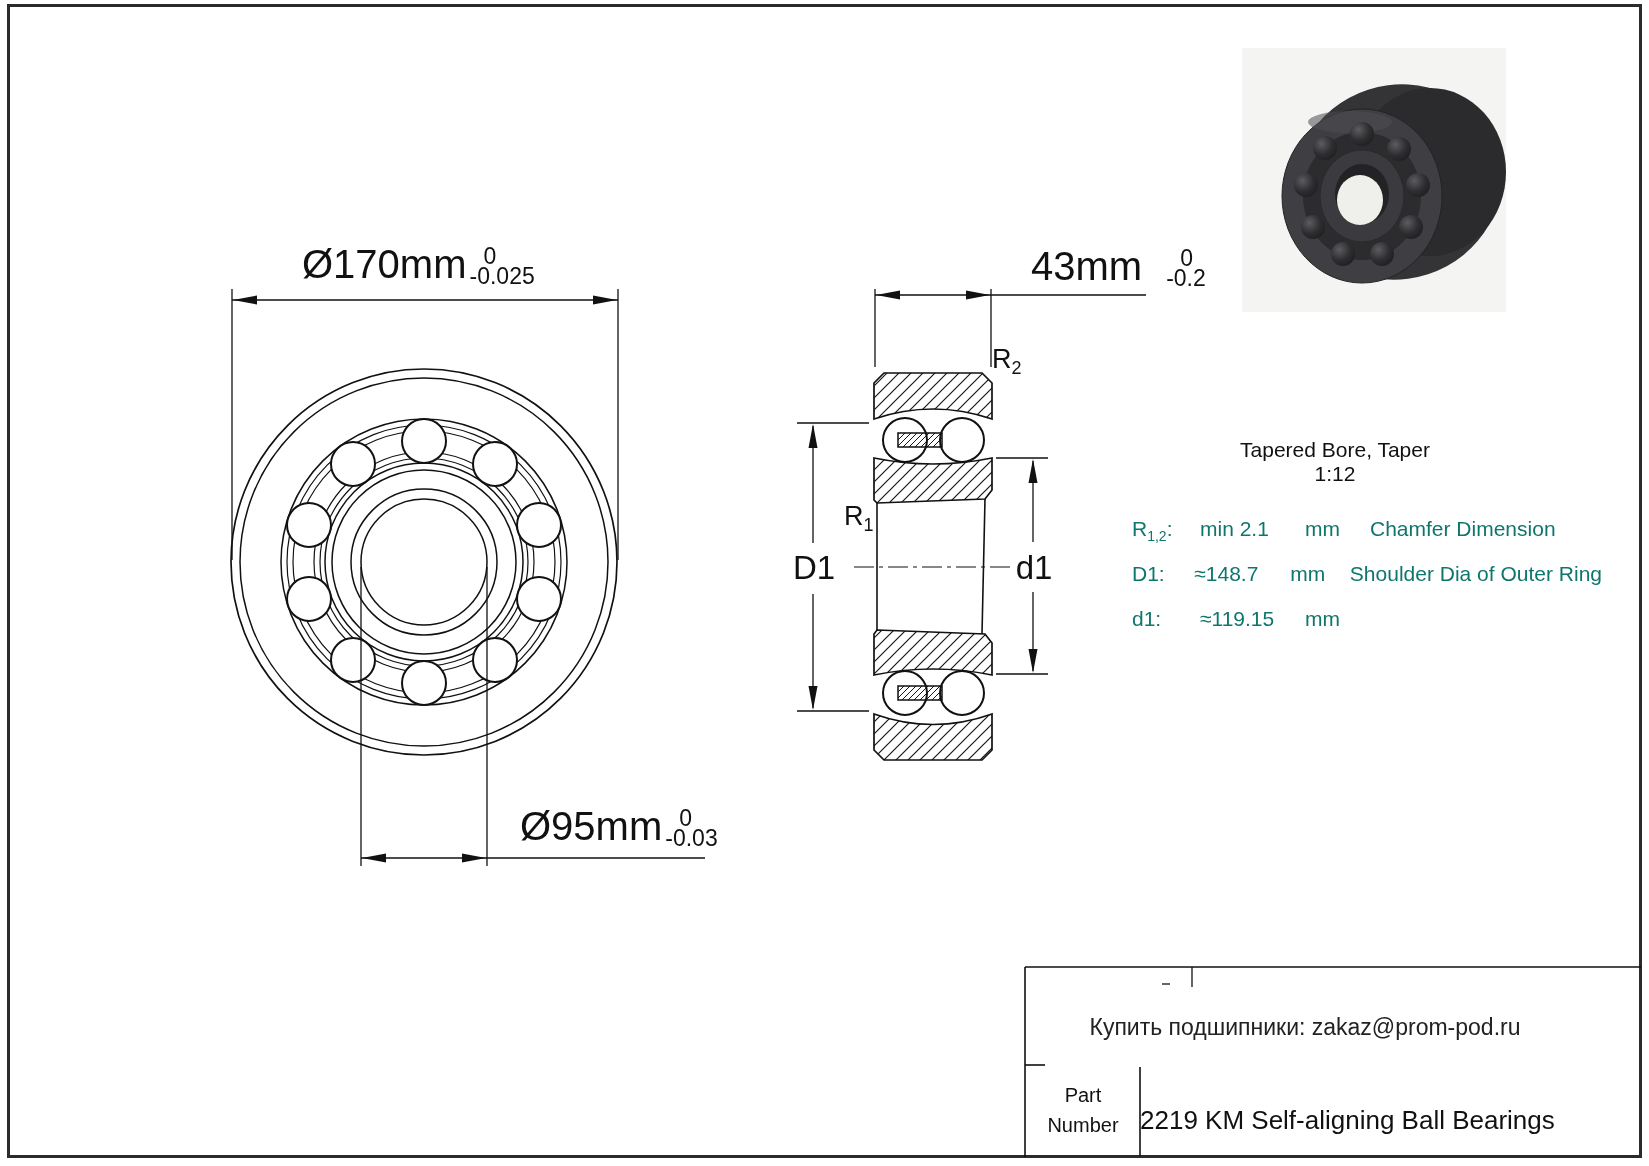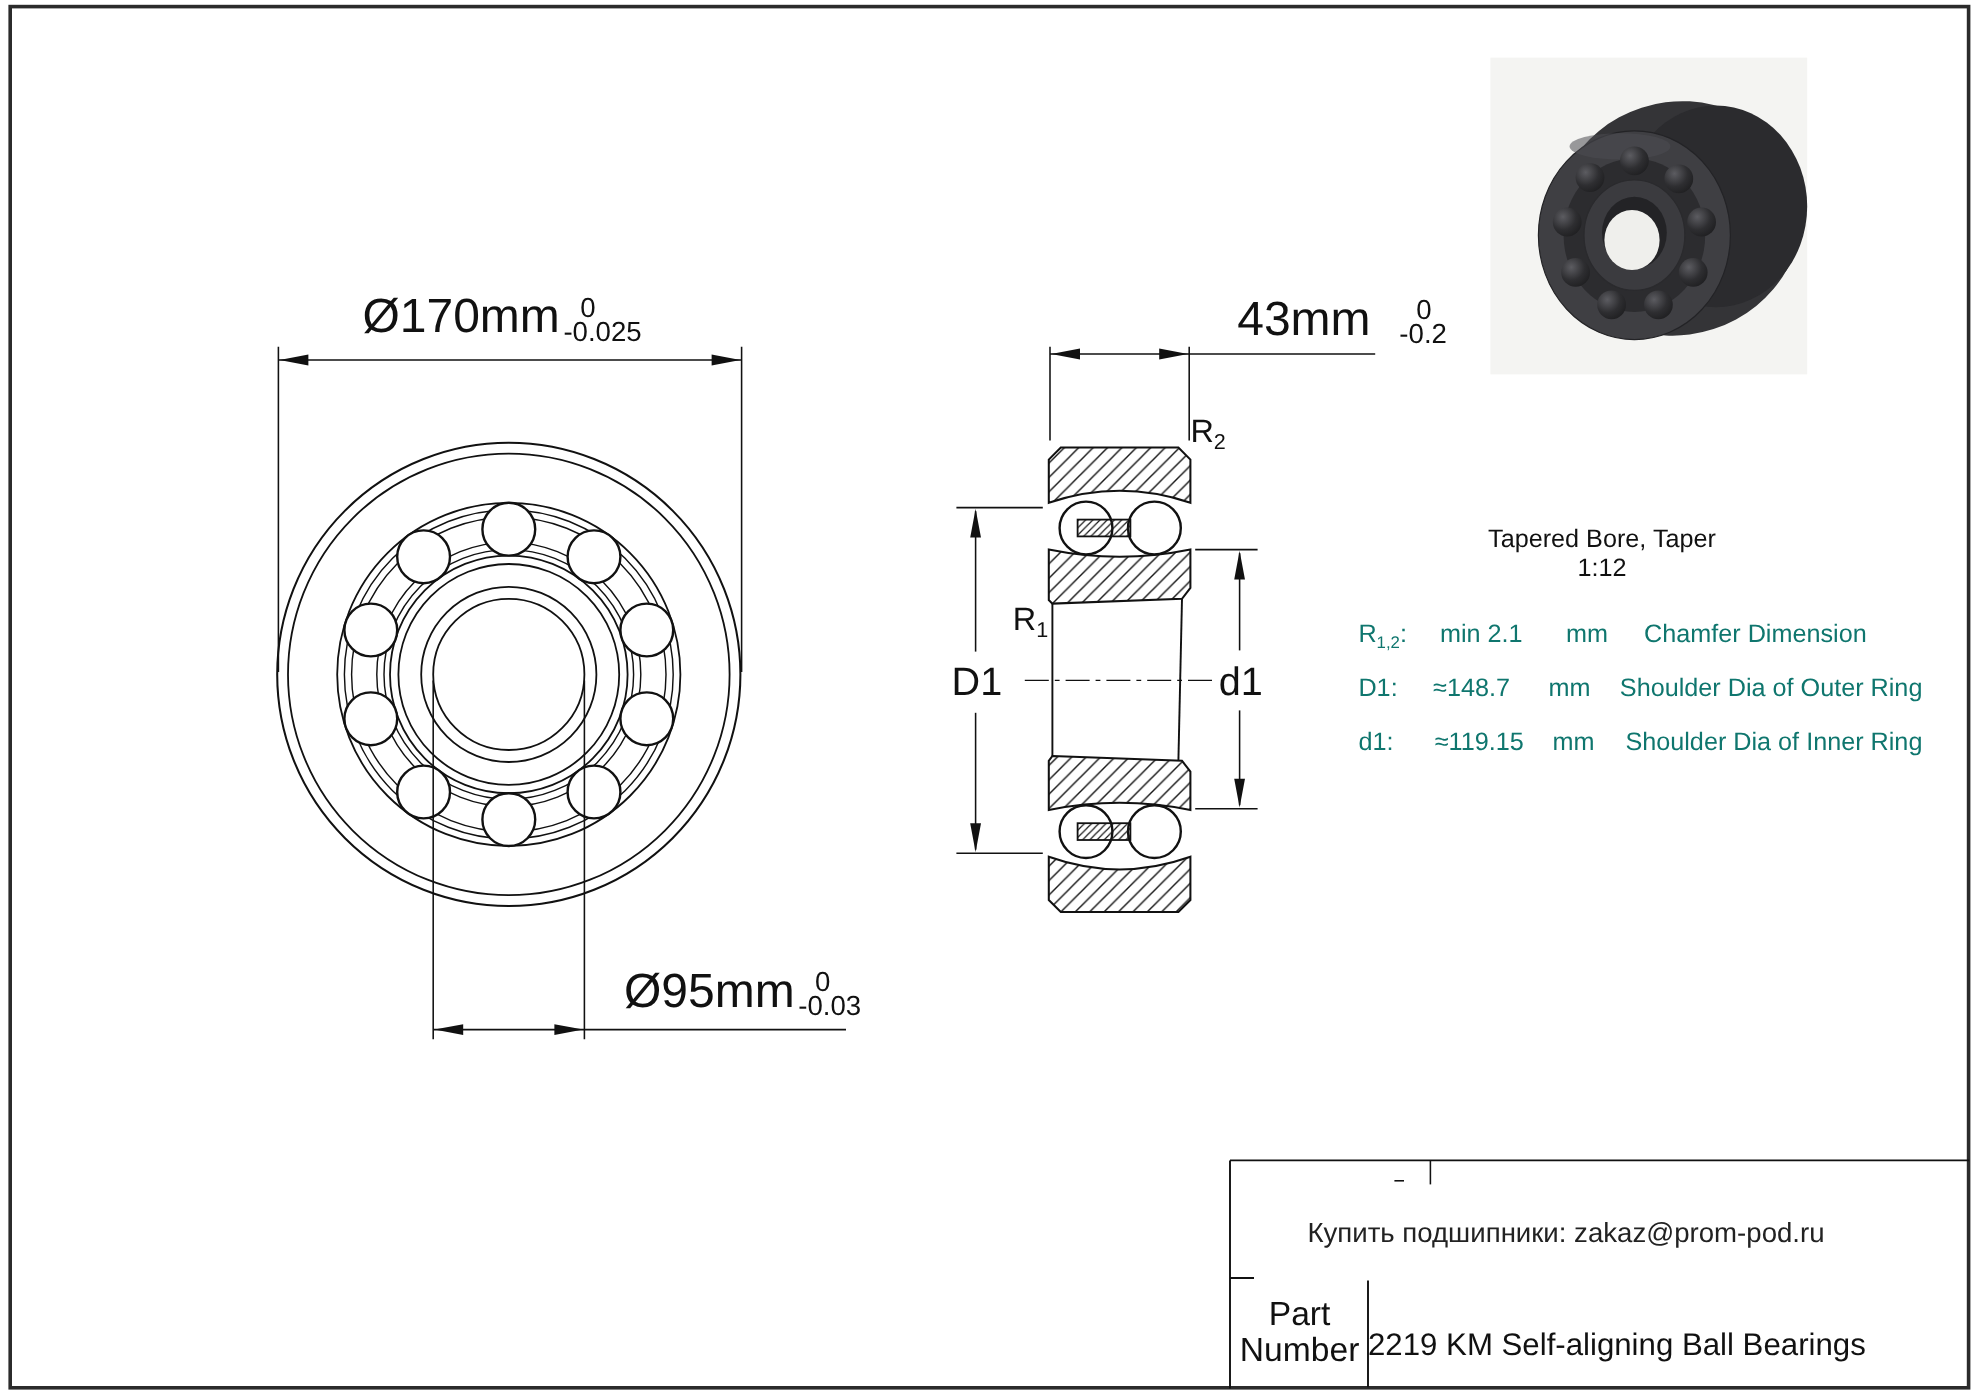--- a/index.html
+++ b/index.html
@@ -30,21 +30,21 @@
   
   .spec-title{font-size:21px;text-align:center;color:#111;}
   .spec-row{display:flex;font-size:21px;line-height:26px;color:#0f766e;white-space:nowrap;}
   .spec-row .c1{width:68px;}
   .spec-row .c2{width:105px;}
   .spec-row .c3{width:65px;}
   .spec-row .c4{flex:1;}
   .spec-row .sub{font-size:14px;vertical-align:-5px;}
   
   .contact-line{font-size:23px;text-align:center;color:#222;}
-  .part-label{font-size:28px;line-height:30px;text-align:center;color:#111;}
+  .part-label{font-size:20px;line-height:30px;text-align:center;color:#111;}
   .part-label span{display:block;}
   .part-name{font-size:26px;text-align:center;color:#111;white-space:nowrap;}
 </style>
 </head>
 <body>
 
 <div id="page">
 
   <svg id="linework" width="1649" height="1166" viewBox="0 0 1649 1166">
     <defs>
@@ -242,21 +242,20 @@
     <span class="c1"><span>D1</span><span class="sub"></span><span>:</span></span>
     <span class="c2">≈148.7</span>
     <span class="c3">mm</span>
     <span class="c4">Shoulder Dia of Outer Ring</span>
   </div>
 
   <div class="abs spec-row" style="left:1132px;top:606px;width:470px;">
     <span class="c1"><span>d1</span><span class="sub"></span><span>:</span></span>
     <span class="c2">≈119.15</span>
     <span class="c3">mm</span>
-    <span class="c4">Shoulder Dia of Inner Ring</span>
   </div>
 
   <div class="abs contact-line" style="left:1025px;top:1014px;width:560px;">Купить подшипники: zakaz@prom-pod.ru</div>
 
   <div class="abs part-label" style="left:1026px;top:1080px;width:114px;">
     <span>Part</span>
     <span>Number</span>
   </div>
 
   <div class="abs part-name" style="left:1140px;top:1105px;width:410px;">2219 KM Self-aligning Ball Bearings</div>

